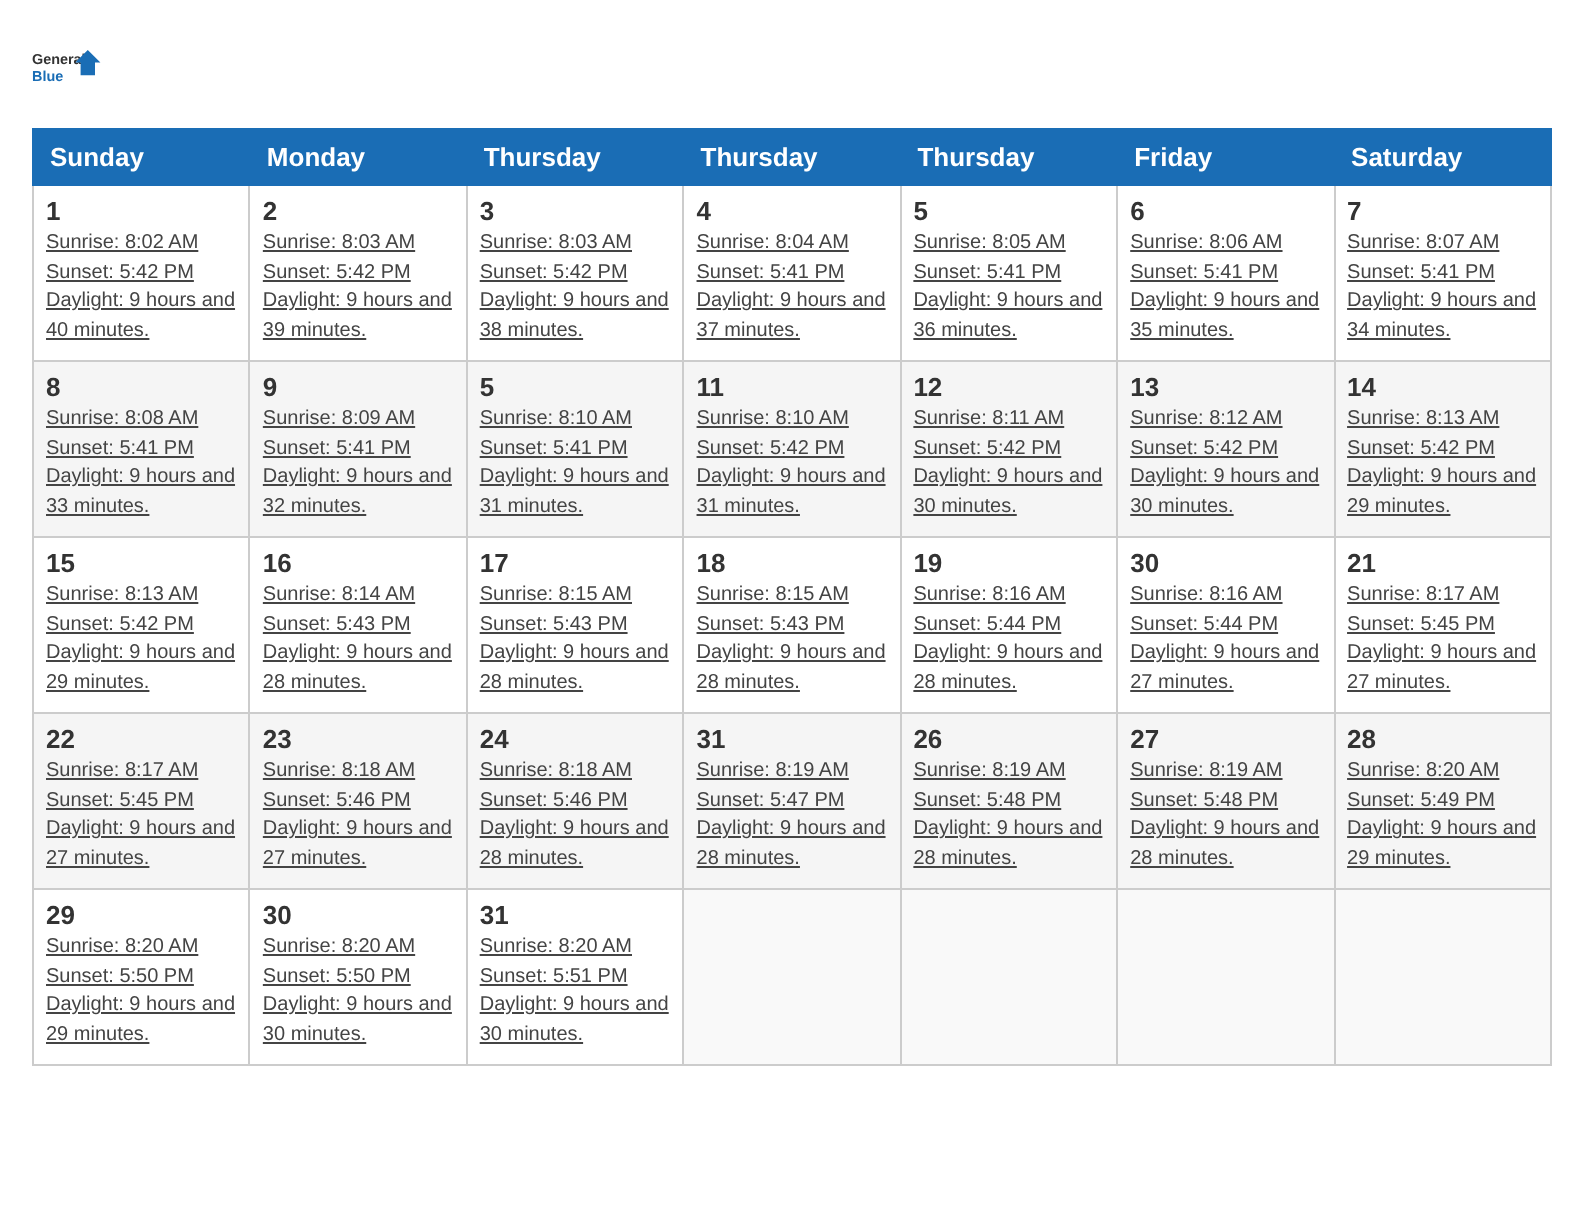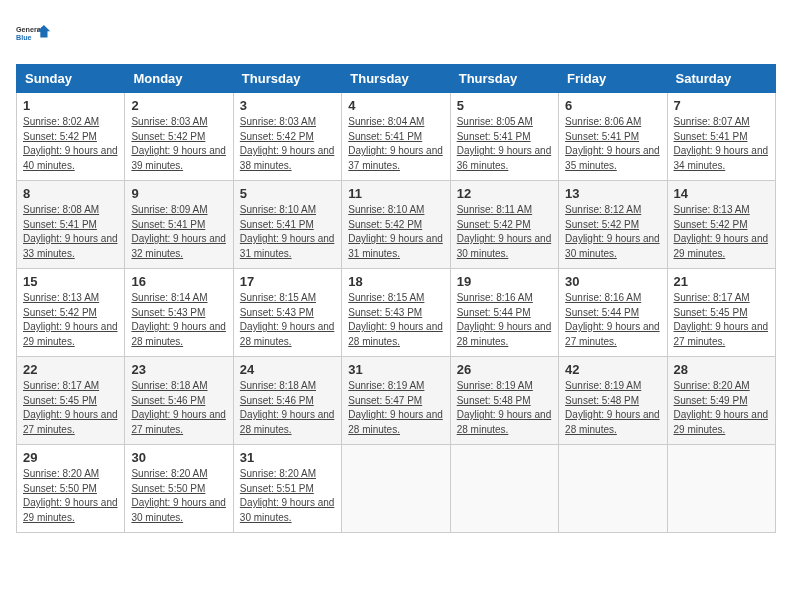--- a/index.html
+++ b/index.html
@@ -215,21 +215,21 @@
         </td>
         <td>
           <span class="day-num">31</span>
           <div class="day-info">Sunrise: 8:19 AM<br>Sunset: 5:47 PM<br>Daylight: 9 hours and 28 minutes.</div>
         </td>
         <td>
           <span class="day-num">26</span>
           <div class="day-info">Sunrise: 8:19 AM<br>Sunset: 5:48 PM<br>Daylight: 9 hours and 28 minutes.</div>
         </td>
         <td>
-          <span class="day-num">42</span>
+          <span class="day-num">27</span>
           <div class="day-info">Sunrise: 8:19 AM<br>Sunset: 5:48 PM<br>Daylight: 9 hours and 28 minutes.</div>
         </td>
         <td>
           <span class="day-num">28</span>
           <div class="day-info">Sunrise: 8:20 AM<br>Sunset: 5:49 PM<br>Daylight: 9 hours and 29 minutes.</div>
         </td>
       </tr>
       <tr>
         <td>
           <span class="day-num">29</span>

